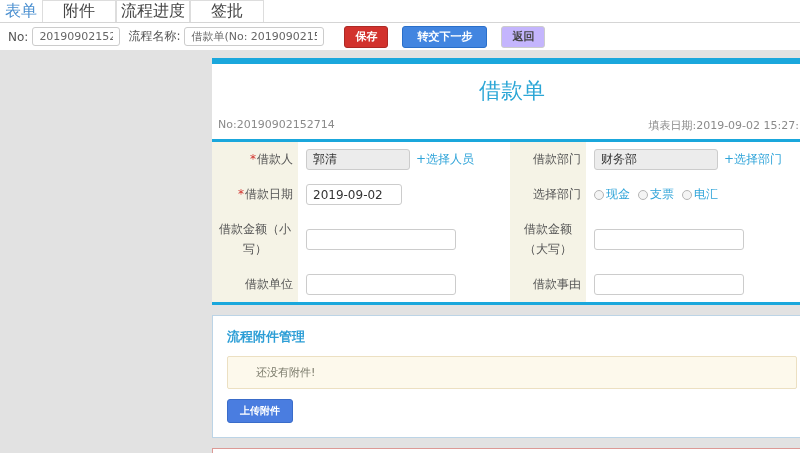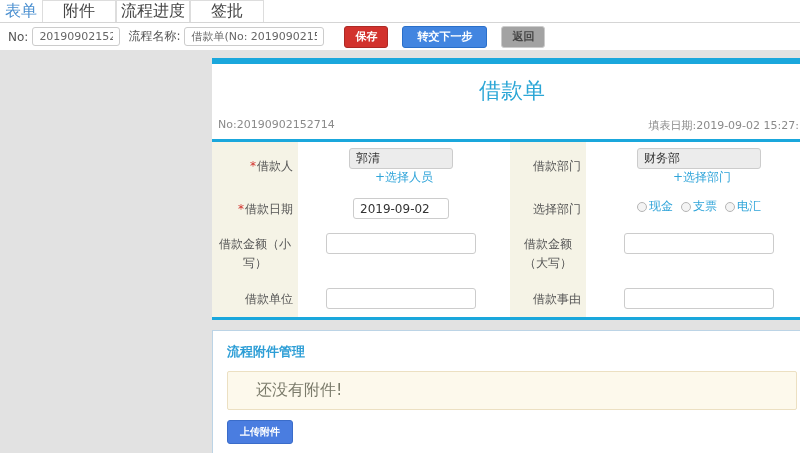--- a/index.html
+++ b/index.html
@@ -15,45 +15,45 @@
   .tab.active { width:42px; border:none; color:#4a8fd0; }
   
   .toolbar { display:flex; align-items:center; height:28px; padding:0 6px; background:#fff; border-bottom:1px solid #e2e2e2; }
   .tb-label { color:#555; margin:0 4px 0 2px; white-space:nowrap; }
   .tb-input { height:19px; border:1px solid #ccc; border-radius:3px; padding:1px 6px; font-size:11px; color:#666; font-family:inherit; }
   #no-input { width:88px; }
   #flow-input { width:140px; }
   .btn { height:22px; border-radius:3px; font-size:11px; padding:0 10px; border:1px solid transparent; cursor:pointer; font-family:inherit; }
   .btn-save { background:#d2322d; border-color:#ac2925; color:#fff; font-weight:bold; margin-left:20px; }
   .btn-forward { background:#4285e0; border-color:#2a6fc9; color:#fff; font-weight:bold; margin-left:14px; padding:0 14px; }
-  .btn-back { background:#a3a3a3; border-color:#ccc; color:#444; font-weight:bold; margin-left:14px; }
+  .btn-back { background:#c4b5fd; border-color:#ccc; color:#444; font-weight:bold; margin-left:14px; }
   
   .content { background:#e2e2e2; height:403px; padding:7px 0 0 0; }
   .card { background:#fff; width:600px; margin-left:212px; }
   
   .topbar { height:6px; background:#1aa7dc; }
   .form-title { text-align:center; color:#2ba6d6; font-size:22px; padding:12px 0 10px 0; }
   .meta { display:flex; justify-content:space-between; padding:2px 6px 6px 6px; color:#8a8a8a; font-size:11px; white-space:nowrap; }
   .blue-line { height:3px; background:#1aa7dc; }
   .form-grid { display:grid; grid-template-columns:86px 206px 82px 1fr; }
   .lbl { background:#f5f3e6; display:flex; align-items:center; justify-content:flex-end; text-align:center; color:#555; padding:8px 5px; line-height:1.6; }
   .lbl.r2 { border-left:6px solid #fff; }
   .req { color:#d2322d; margin-right:1px; }
-  .fld { display:flex; align-items:center; padding:6px 8px; background:#fff;flex-direction:column; }
+  .fld { display:flex; align-items:center; padding:6px 8px; background:#fff; }
   .inp { border:1px solid #ccc; border-radius:3px; height:21px; padding:1px 6px; font-size:12px; color:#333; font-family:inherit; }
   .inp.disabled { background:#ececec; }
   .w-name { width:104px; } .w-dept { width:124px; } .w-date { width:96px; } .w-mid { width:150px; }
   .sel-link { color:#2fa4d9; margin-left:6px; cursor:pointer; white-space:nowrap; }
   .radio-group { display:flex; align-items:center; gap:8px; color:#2fa4d9; }
   .radio-opt { display:flex; align-items:center; gap:2px; cursor:pointer; }
   .radio-dot { width:10px; height:10px; border-radius:50%; border:1px solid #b5b5b5; background:#f4f4f4; display:inline-block; }
   
   .card2 { margin-top:10px; border:1px solid #bcd4e6; padding:12px 14px 14px 14px; }
   .h-attach { color:#2d9ed6; font-weight:bold; font-size:13px; }
-  .alert { margin-top:10px; background:#fdf9ec; border:1px solid #ece0c2; border-radius:2px; padding:8px 10px 8px 28px; color:#7a7a6a; font-size:16px; }
+  .alert { margin-top:10px; background:#fdf9ec; border:1px solid #ece0c2; border-radius:2px; padding:8px 10px 8px 28px; color:#7a7a6a; font-size:11px; }
   .btn-upload { margin-top:10px; background:#4a7de0; border:1px solid #3a6cc9; color:#fff; font-weight:bold; font-size:10px; padding:4px 12px; border-radius:3px; cursor:pointer; font-family:inherit; }
   
   .card3 { margin-top:10px; border:1px solid #dc9a96; padding:12px 14px 20px 14px; height:200px; }
 </style>
 </head>
 <body>
 
 <div class="tabbar">
   <div class="tab active">表单</div>
   <div class="tab">附件</div>

